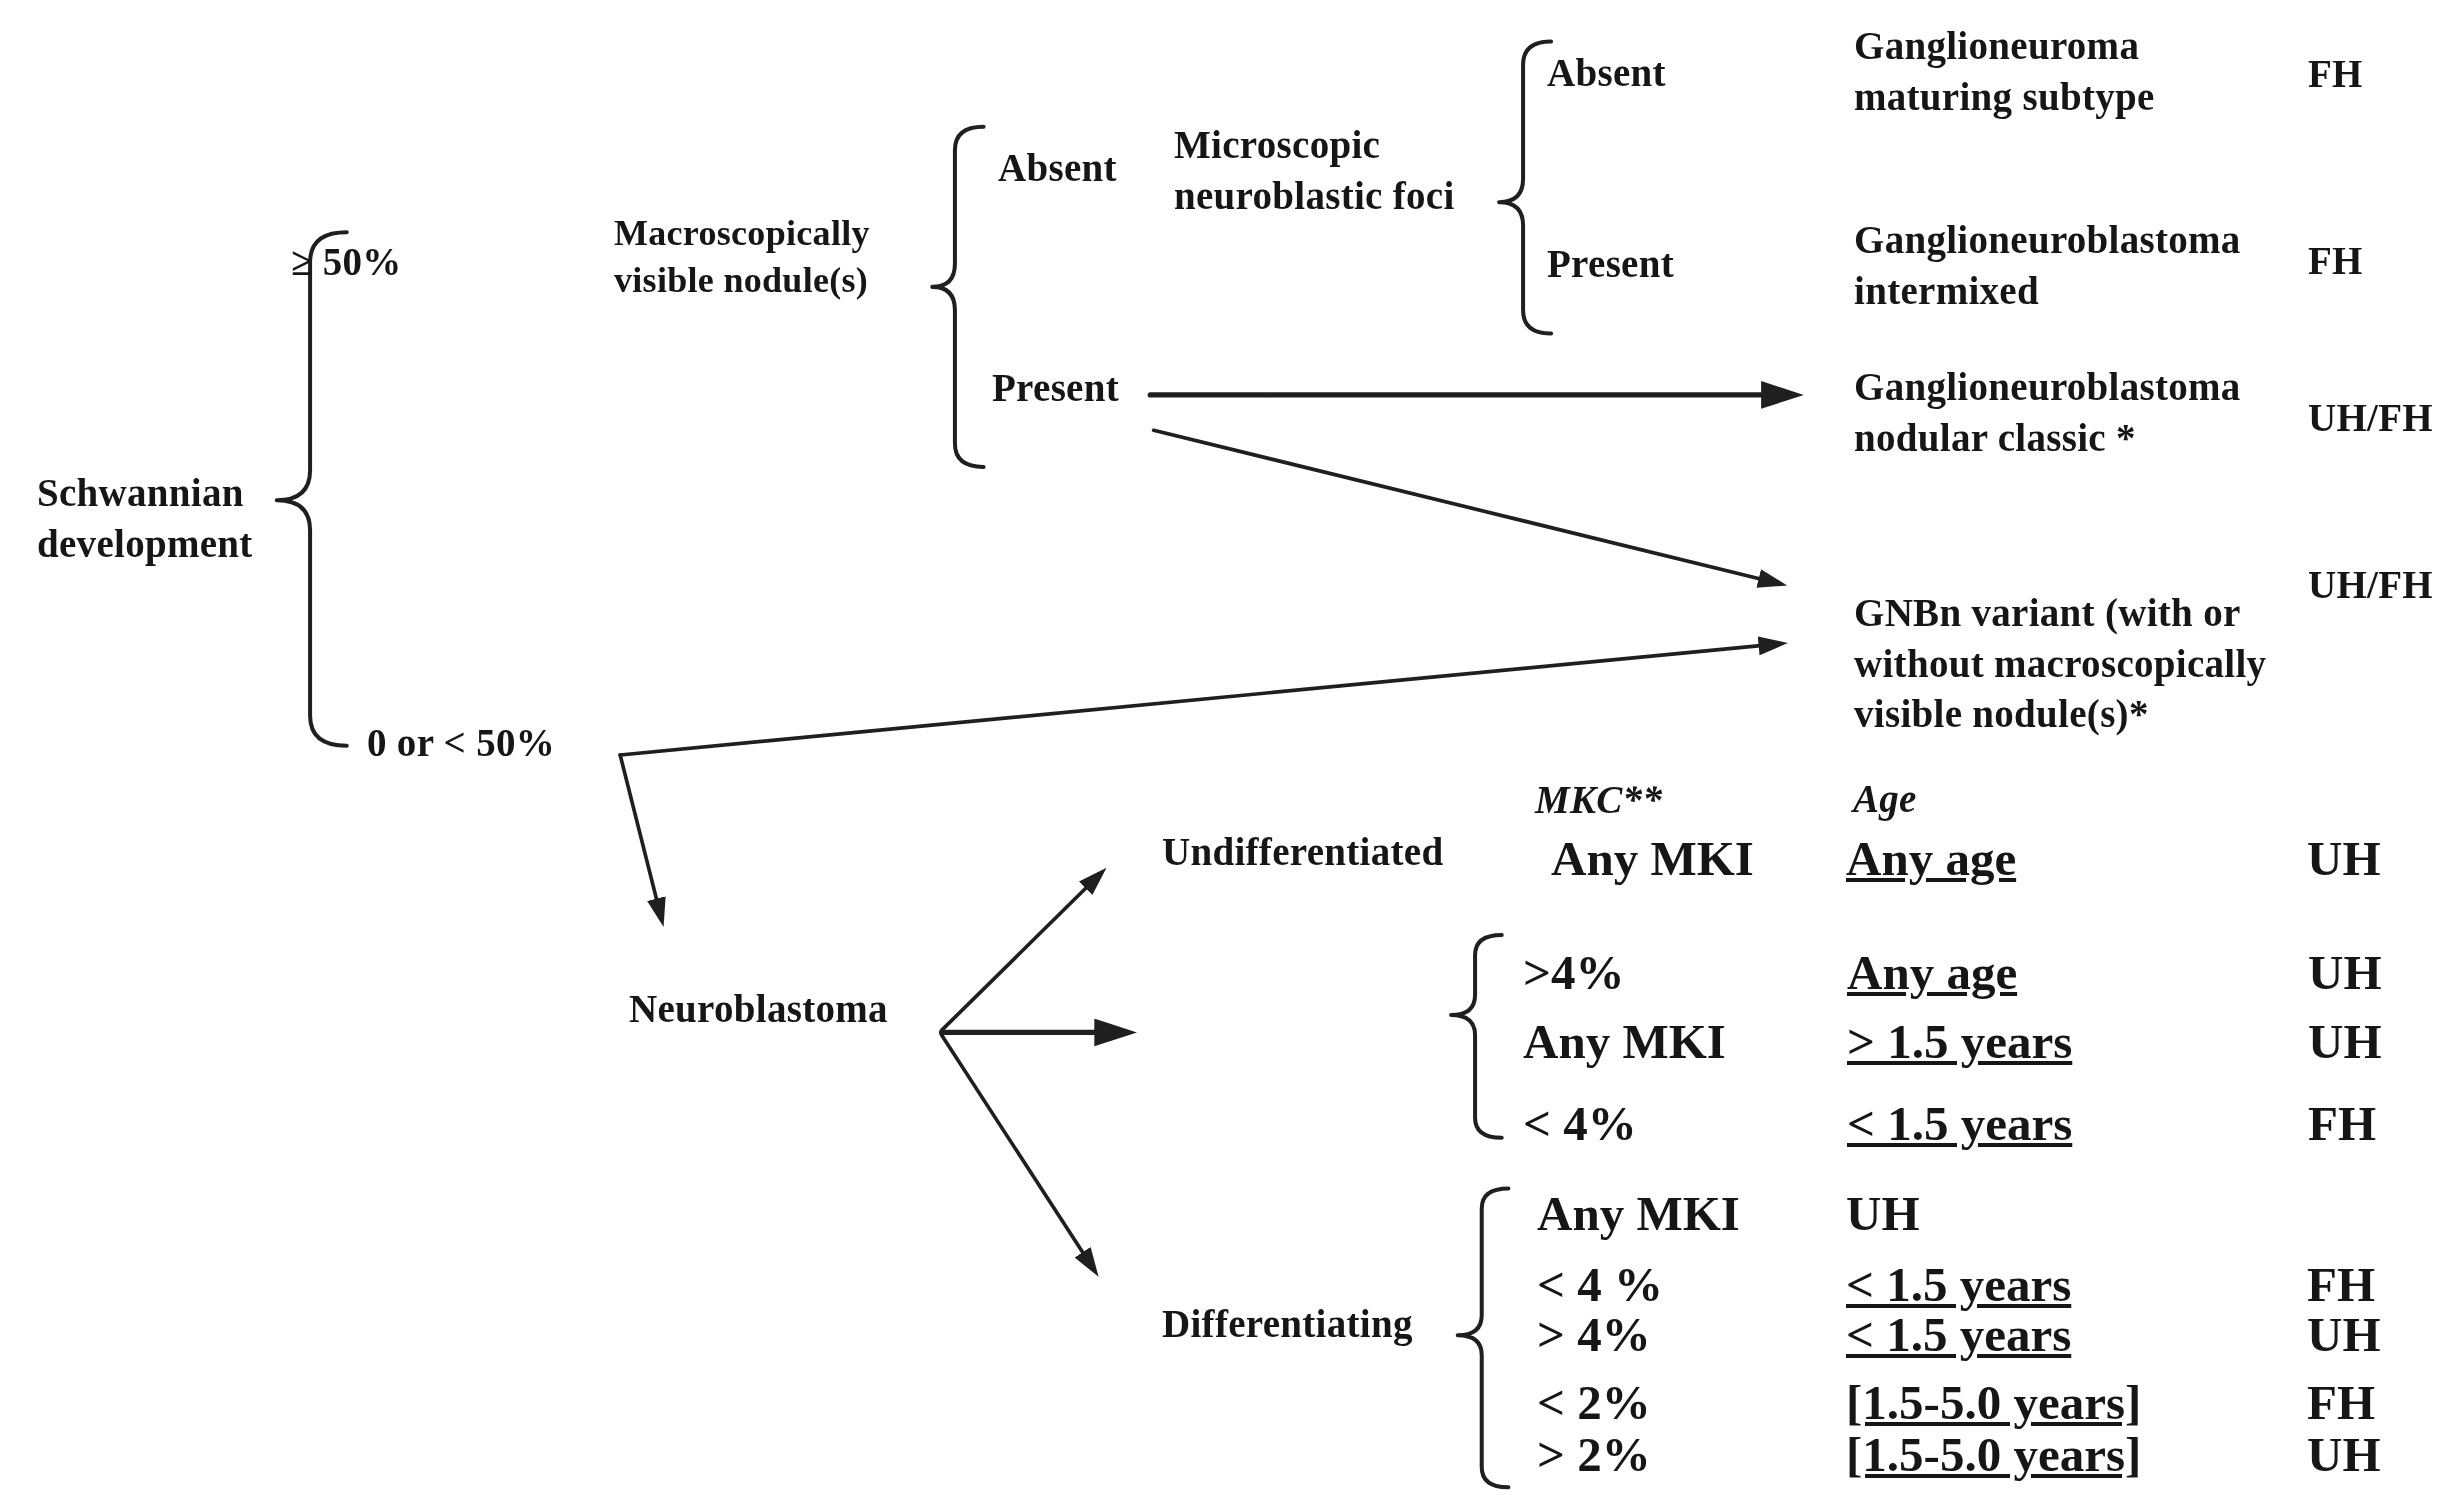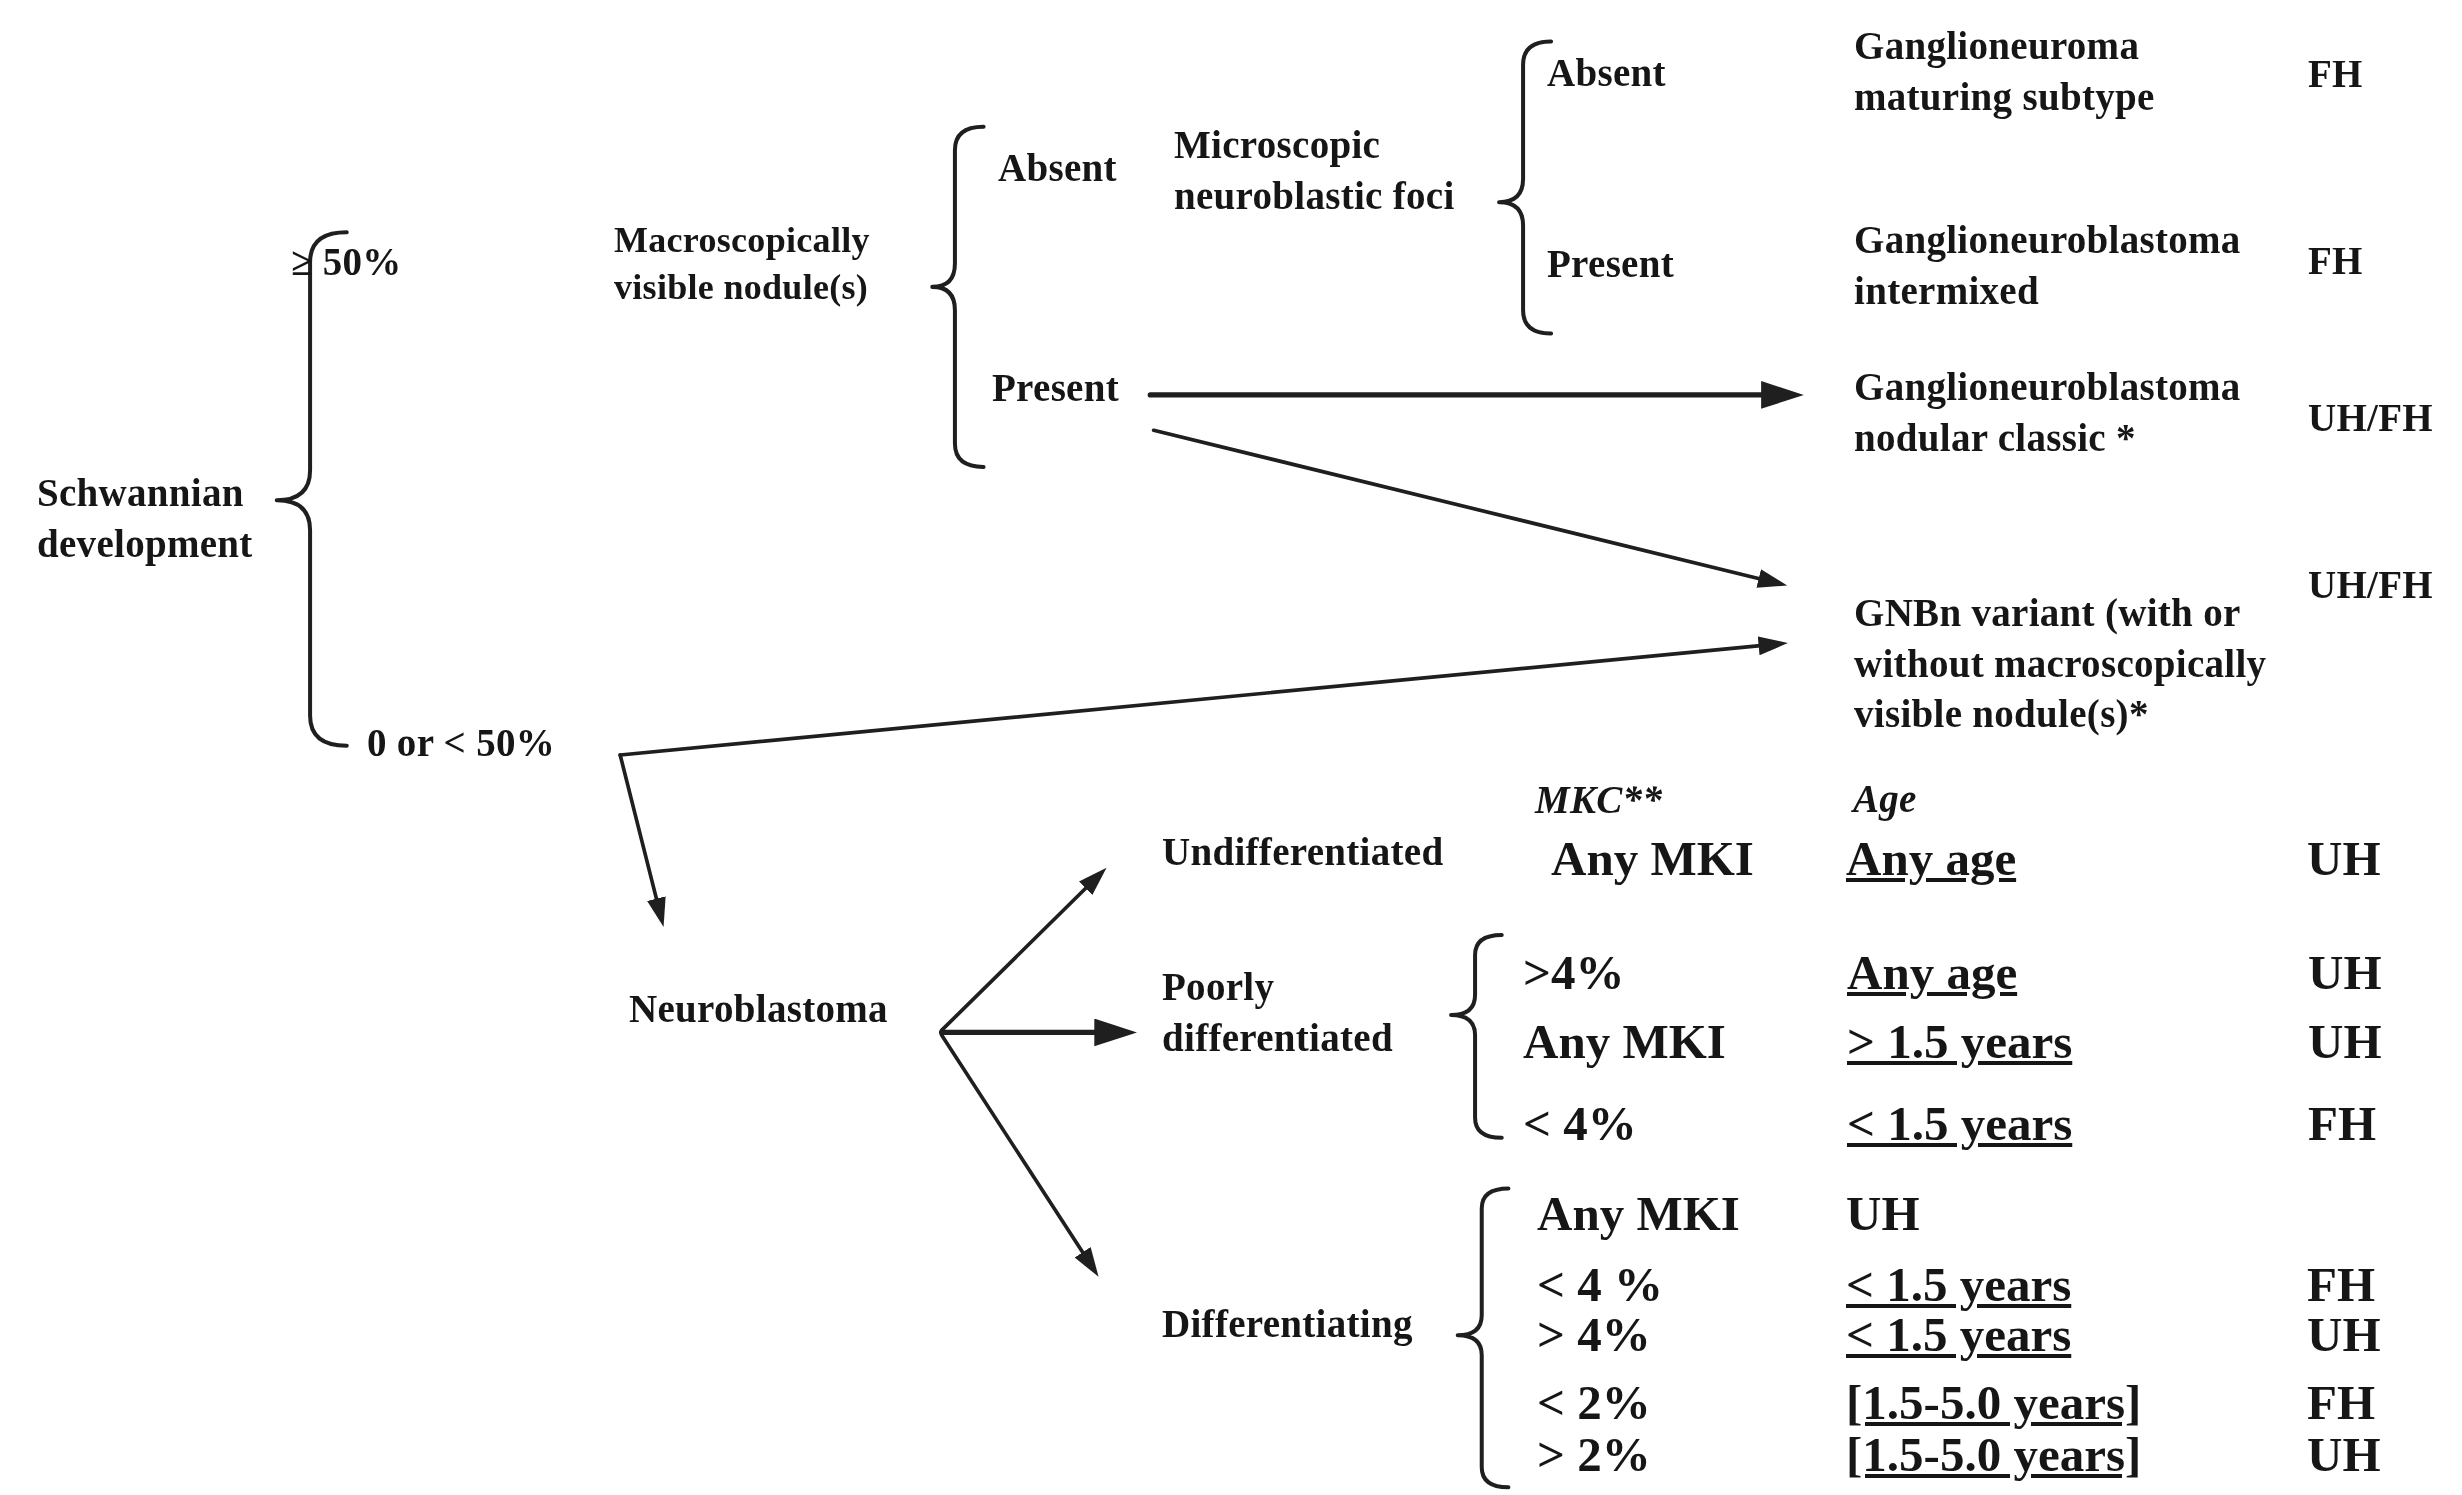--- a/index.html
+++ b/index.html
@@ -58,21 +58,21 @@
     <line class="stroke" x1="1412" y1="1548" x2="1645" y2="1548" stroke-width="8" marker-end="url(#ah)"></line>
     <line class="stroke" x1="1412" y1="1552" x2="1625" y2="1880" stroke-width="5.5" marker-end="url(#ah)"></line>
   </svg>
 
   <div class="t" style="left:20px;top:468px;margin-left:17px;">Schwannian
 development</div>
 
   <div class="t" style="left:291px;top:237px;">≥ 50%</div>
   <div class="t" style="left:367px;top:718px;">0 or &lt; 50%</div>
 
-  <div class="t sm" style="left:614px;top:217px;">Macroscopically
+  <div class="t sm" style="left:614px;top:210px;">Macroscopically
 visible nodule(s)</div>
   <div class="t" style="left:998px;top:143px;">Absent</div>
   <div class="t" style="left:992px;top:363px;">Present</div>
 
   <div class="t" style="left:1174px;top:120px;">Microscopic
 neuroblastic foci</div>
   <div class="t" style="left:1547px;top:48px;">Absent</div>
   <div class="t" style="left:1547px;top:239px;">Present</div>
 
   <div class="t" style="left:1854px;top:21.3px;">Ganglioneuroma
@@ -97,22 +97,20 @@
   <div class="t it" style="left:1535px;top:775px;">MKC**</div>
   <div class="t it" style="left:1853px;top:774px;">Age</div>
 
   <div class="t" style="left:1162px;top:827px;">Undifferentiated</div>
   <div class="row" style="left:1551px;top:827px;">
     <span class="c-mki u-mki">Any MKI</span>
     <span class="c-age u-age">Any age</span>
     <span class="c-grade">UH</span>
   </div>
 
-  <div class="t" style="left:1162px;top:962px;">Poorly
-differentiated</div>
   <div class="row" style="left:1523px;top:941px;">
     <span class="c-mki p-mki">&gt;4%</span>
     <span class="c-age p-age">Any age</span>
     <span class="c-grade">UH</span>
   </div>
   <div class="row" style="left:1523px;top:1010px;">
     <span class="c-mki p-mki">Any MKI</span>
     <span class="c-age p-age">&gt; 1.5 years</span>
     <span class="c-grade">UH</span>
   </div>

